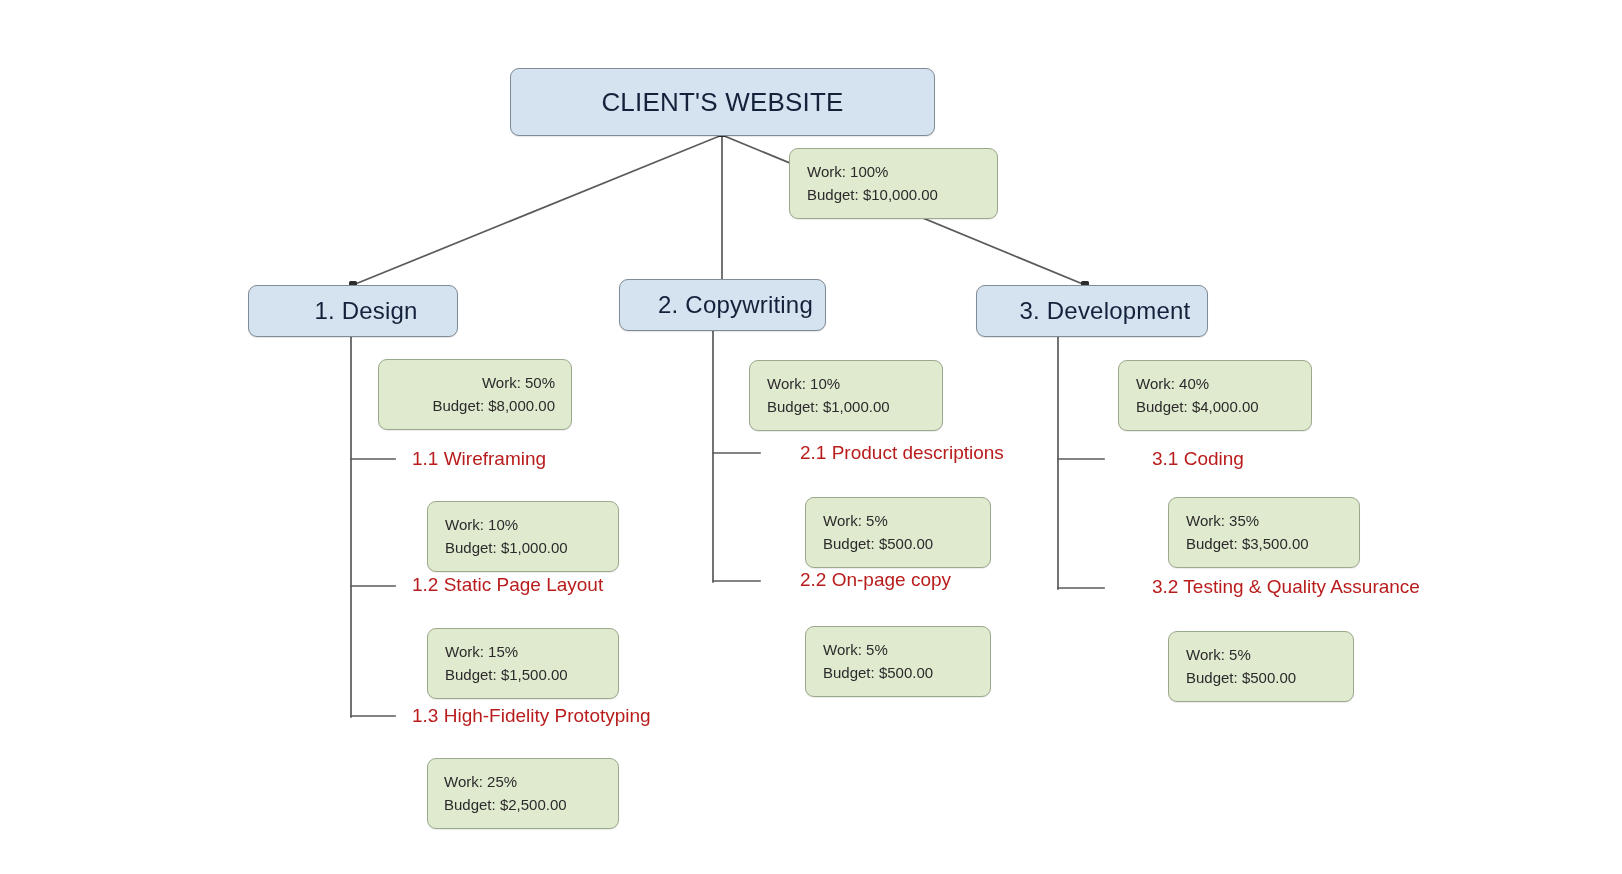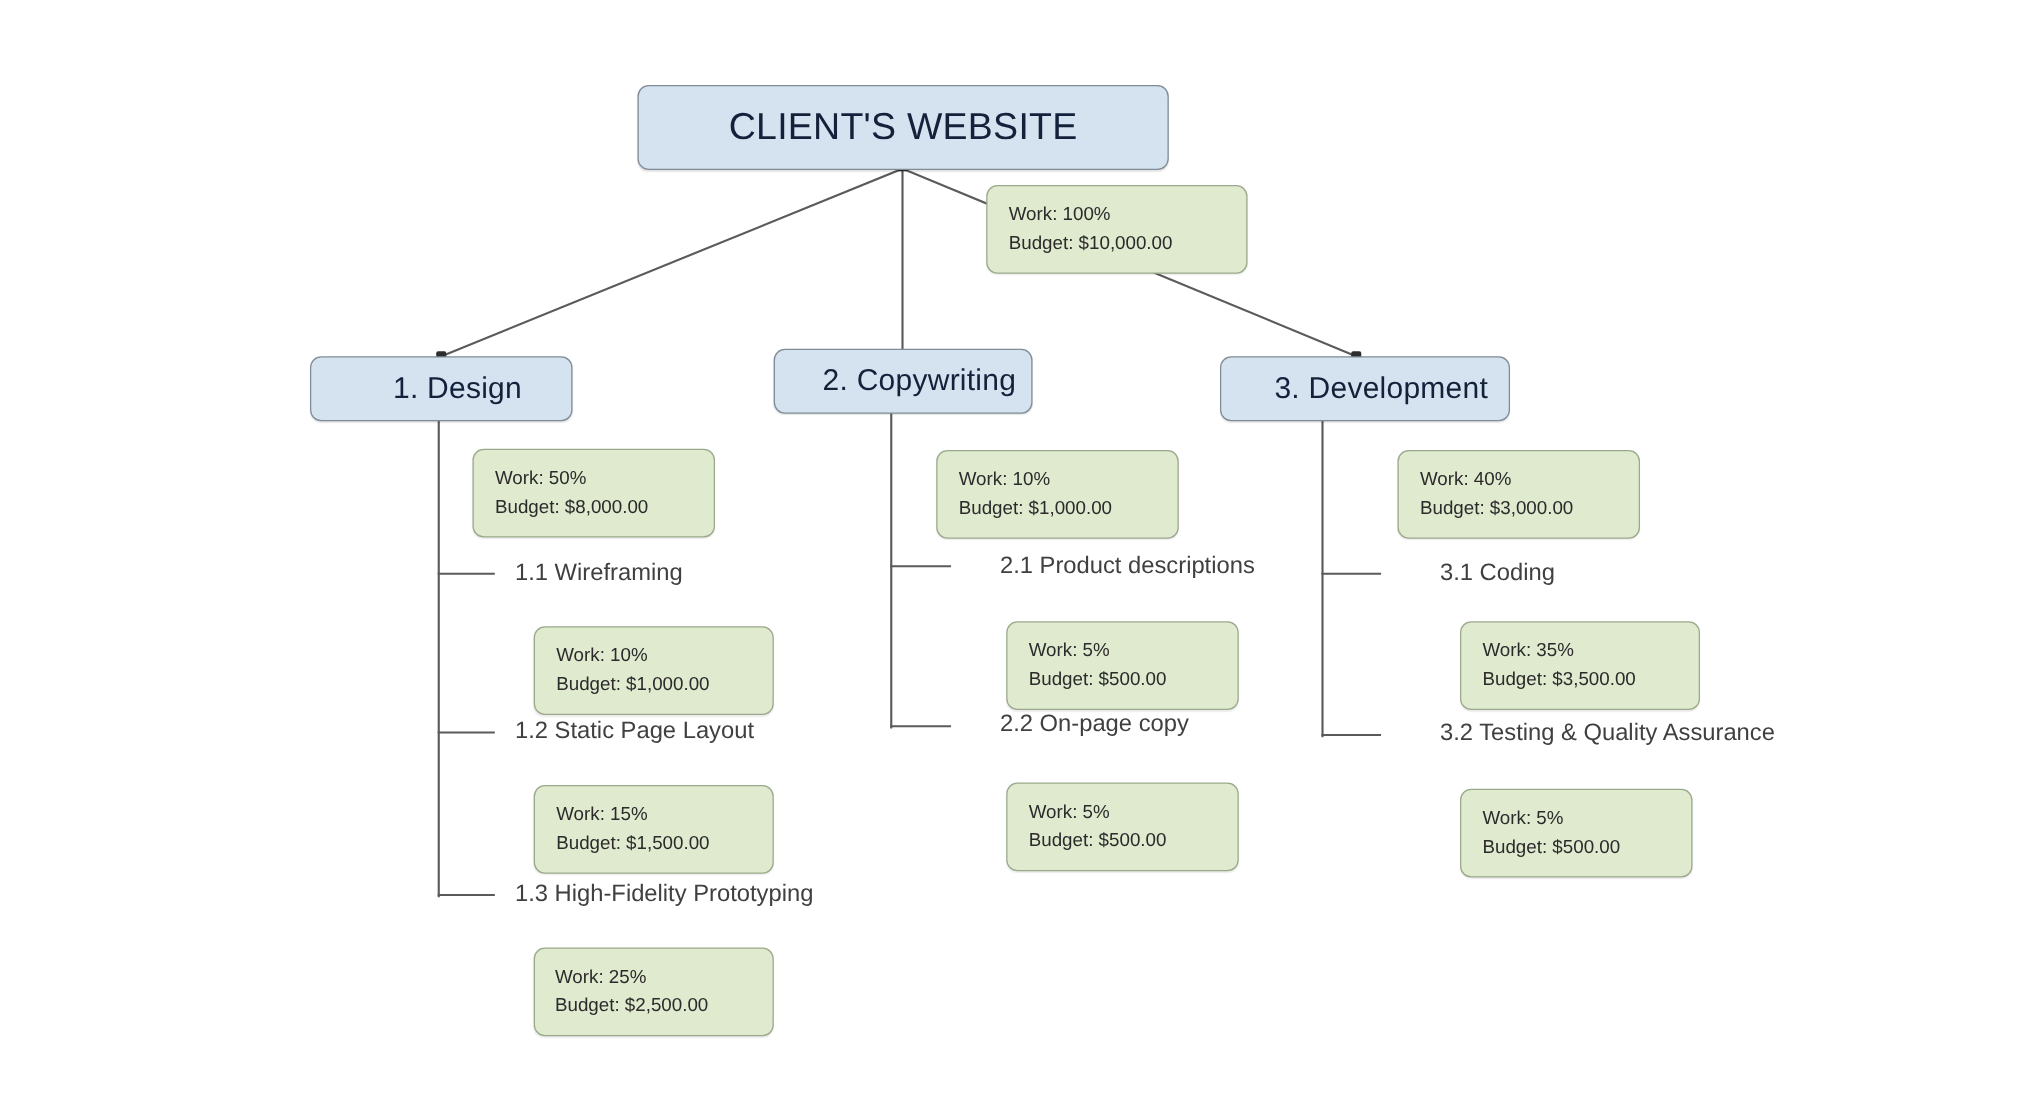--- a/index.html
+++ b/index.html
@@ -36,21 +36,21 @@
     border-radius: 9px;
     display: flex;
     align-items: center;
     justify-content: center;
     color: #13213a;
     letter-spacing: 0.2px;
     box-shadow: 0 1px 1px rgba(0,0,0,0.10);
     z-index: 4;
   }
   .node.root {
-    font-size: 30px;
+    font-size: 26px;
   }
   .node.level2 {
     font-size: 24px;
     padding-left: 26px;
   }
 
   
   .note {
     position: absolute;
     box-sizing: border-box;
@@ -63,21 +63,21 @@
     color: #2b2b2b;
     box-shadow: 0 1px 1px rgba(0,0,0,0.08);
     z-index: 5;
   }
   .note .line { white-space: nowrap; }
 
   
   .leaf-label {
     position: absolute;
     font-size: 19px;
-    color: #404040;
+    color: #b91c1c;
     white-space: nowrap;
     z-index: 4;
     text-align: center;
   }
 </style>
 </head>
 <body>
 
 <div id="canvas">
 
@@ -116,21 +116,21 @@
 
   <div class="note" style="left:789px; top:148px; width:209px;">
     <div class="line">Work: 100%</div>
     <div class="line">Budget: $10,000.00</div>
   </div>
 
   <div class="node level2" style="left:248px; top:285px; width:210px; height:52px;">
     <span>1. Design</span>
   </div>
 
-  <div class="note" style="left:378px; top:359px; width:194px;">
+  <div class="note" style="left:378px; top:359px; width:194px;text-align:right;">
     <div class="line">Work: 50%</div>
     <div class="line">Budget: $8,000.00</div>
   </div>
 
   <div class="leaf-label" style="left:412px; top:448px;">1.1 Wireframing</div>
   <div class="note" style="left:427px; top:501px; width:192px;">
     <div class="line">Work: 10%</div>
     <div class="line">Budget: $1,000.00</div>
   </div>
 
@@ -166,21 +166,21 @@
     <div class="line">Work: 5%</div>
     <div class="line">Budget: $500.00</div>
   </div>
 
   <div class="node level2" style="left:976px; top:285px; width:232px; height:52px;">
     <span>3. Development</span>
   </div>
 
   <div class="note" style="left:1118px; top:360px; width:194px;">
     <div class="line">Work: 40%</div>
-    <div class="line">Budget: $3,000.00</div>
+    <div class="line">Budget: $4,000.00</div>
   </div>
 
   <div class="leaf-label" style="left:1152px; top:448px;">3.1 Coding</div>
   <div class="note" style="left:1168px; top:497px; width:192px;">
     <div class="line">Work: 35%</div>
     <div class="line">Budget: $3,500.00</div>
   </div>
 
   <div class="leaf-label" style="left:1152px; top:576px;">3.2 Testing &amp; Quality Assurance</div>
   <div class="note" style="left:1168px; top:631px; width:186px;">

